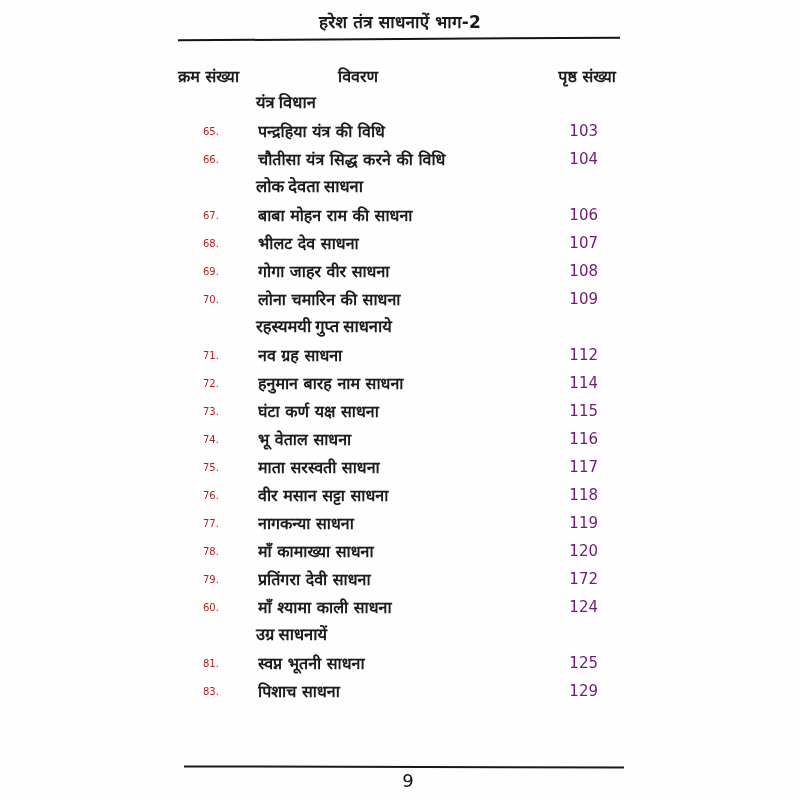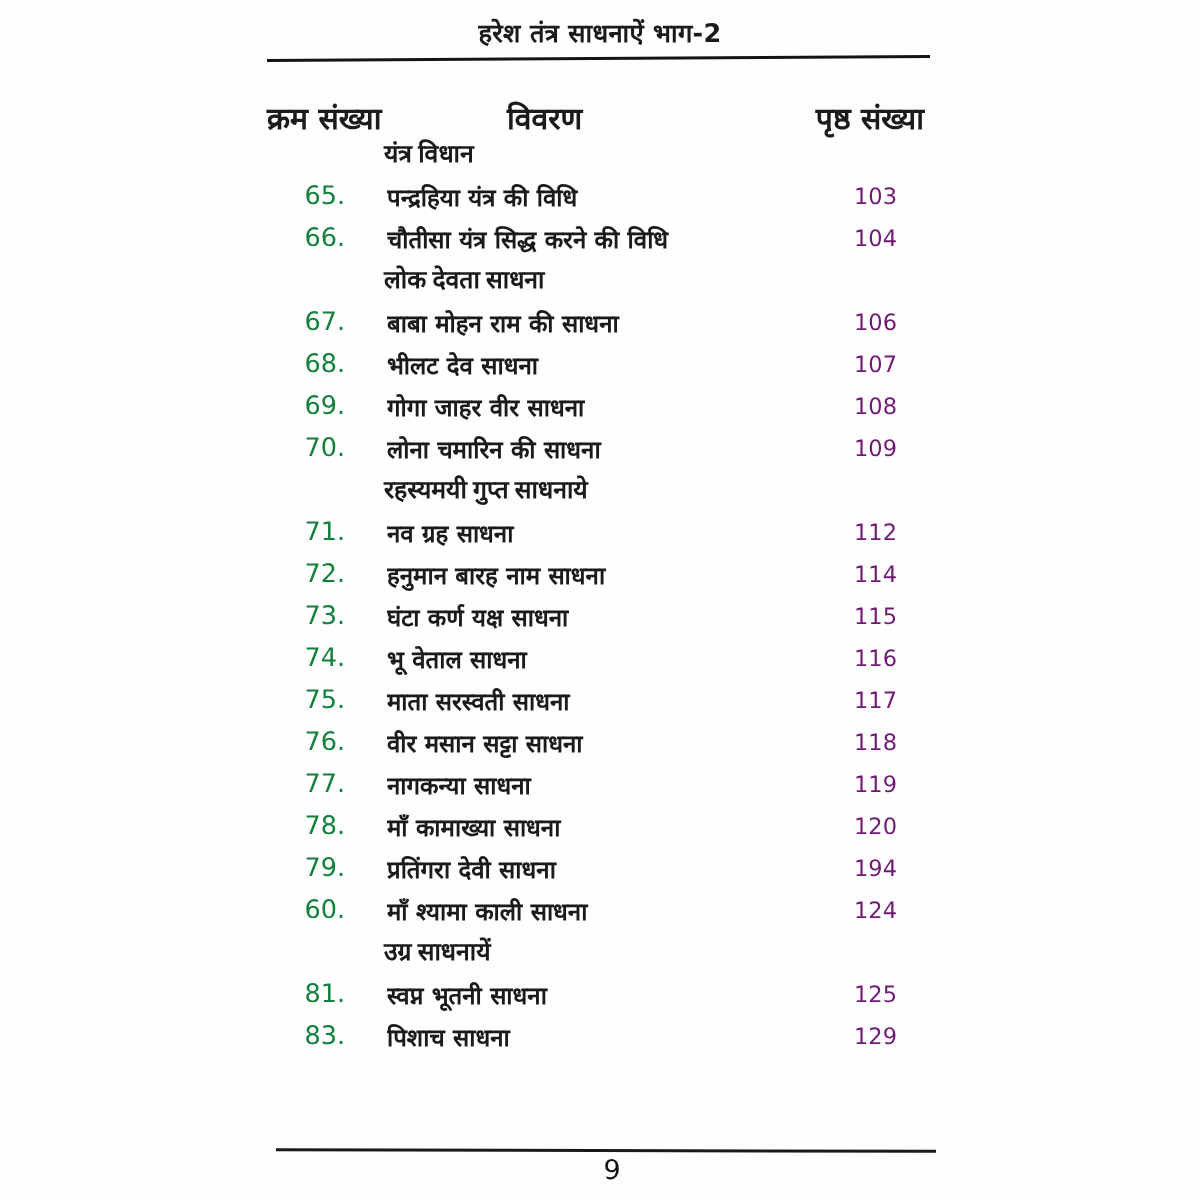--- a/index.html
+++ b/index.html
@@ -42,21 +42,21 @@
   .toc {
     position: absolute;
     top: 61px;
     left: 178px;
     width: 440px;
   }
   .cols {
     position: relative;
     height: 28px;
     font-weight: 700;
-    font-size: 20px;
+    font-size: 16px;
   }
   .cols .c-serial { position: absolute; left: 0;    top: 4px; }
   .cols .c-desc   { position: absolute; left: 160px; top: 4px; }
   .cols .c-page   { position: absolute; right: 2px; top: 4px; }
   .sec-heading {
     height: 28px;
     line-height: 28px;
     padding-left: 78px;
     font-weight: 700;
     font-size: 16.5px;
@@ -66,23 +66,23 @@
   .row {
     height: 28px;
     display: flex;
     align-items: center;
     font-size: 16px;
   }
   .cell-serial {
     width: 80px;
     padding-left: 25px;
     box-sizing: border-box;
-    font-size: 17px;
+    font-size: 10px;
     font-weight: 400;
-    color: #15803d;
+    color: #b91c1c;
     flex: 0 0 auto;
   }
   .cell-title {
     flex: 1 1 auto;
     font-weight: 700;
     white-space: nowrap;
     overflow: hidden;
   }
   .cell-page {
     flex: 0 0 auto;
@@ -199,21 +199,21 @@
           <span class="cell-page">119</span>
         </div>
         <div class="row">
           <span class="cell-serial">78.</span>
           <span class="cell-title">माँ कामाख्या साधना</span>
           <span class="cell-page">120</span>
         </div>
         <div class="row">
           <span class="cell-serial">79.</span>
           <span class="cell-title">प्रतिंगरा देवी साधना</span>
-          <span class="cell-page">194</span>
+          <span class="cell-page">172</span>
         </div>
         <div class="row">
           <span class="cell-serial">60.</span>
           <span class="cell-title">माँ श्यामा काली साधना</span>
           <span class="cell-page">124</span>
         </div>
         <div class="sec-heading">उग्र साधनायें</div>
         <div class="row">
           <span class="cell-serial">81.</span>
           <span class="cell-title">स्वप्न भूतनी साधना</span>

